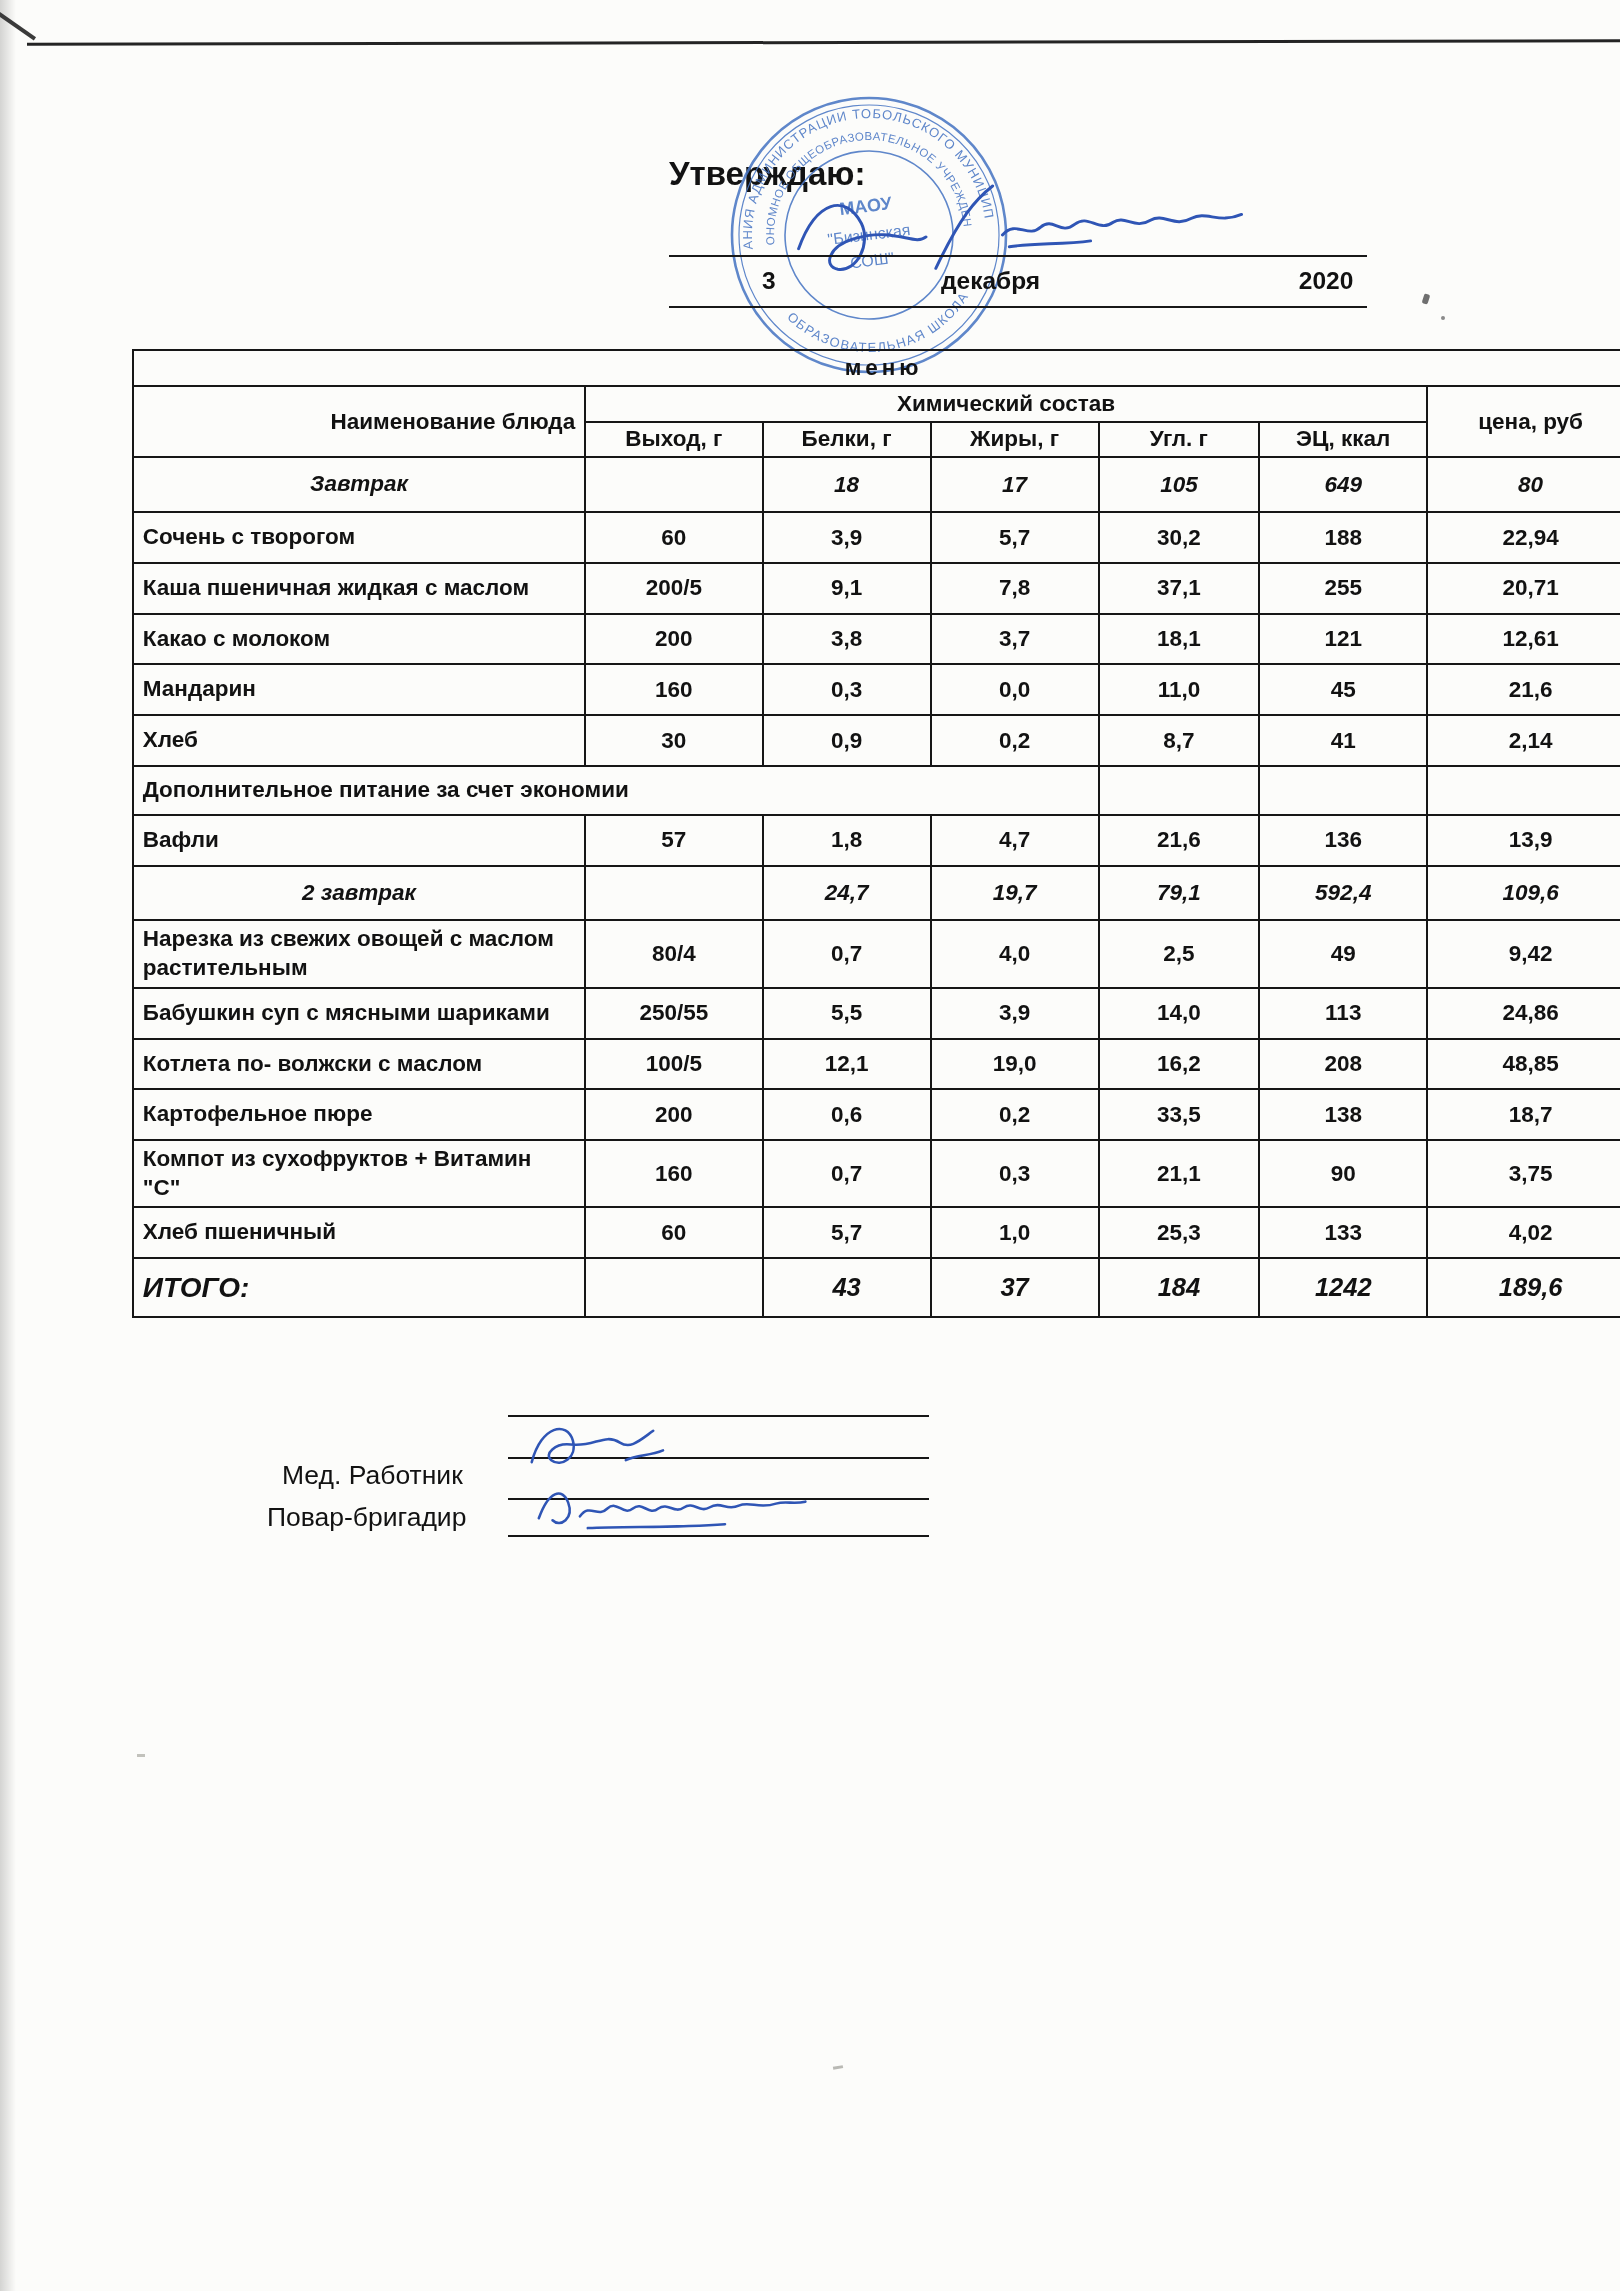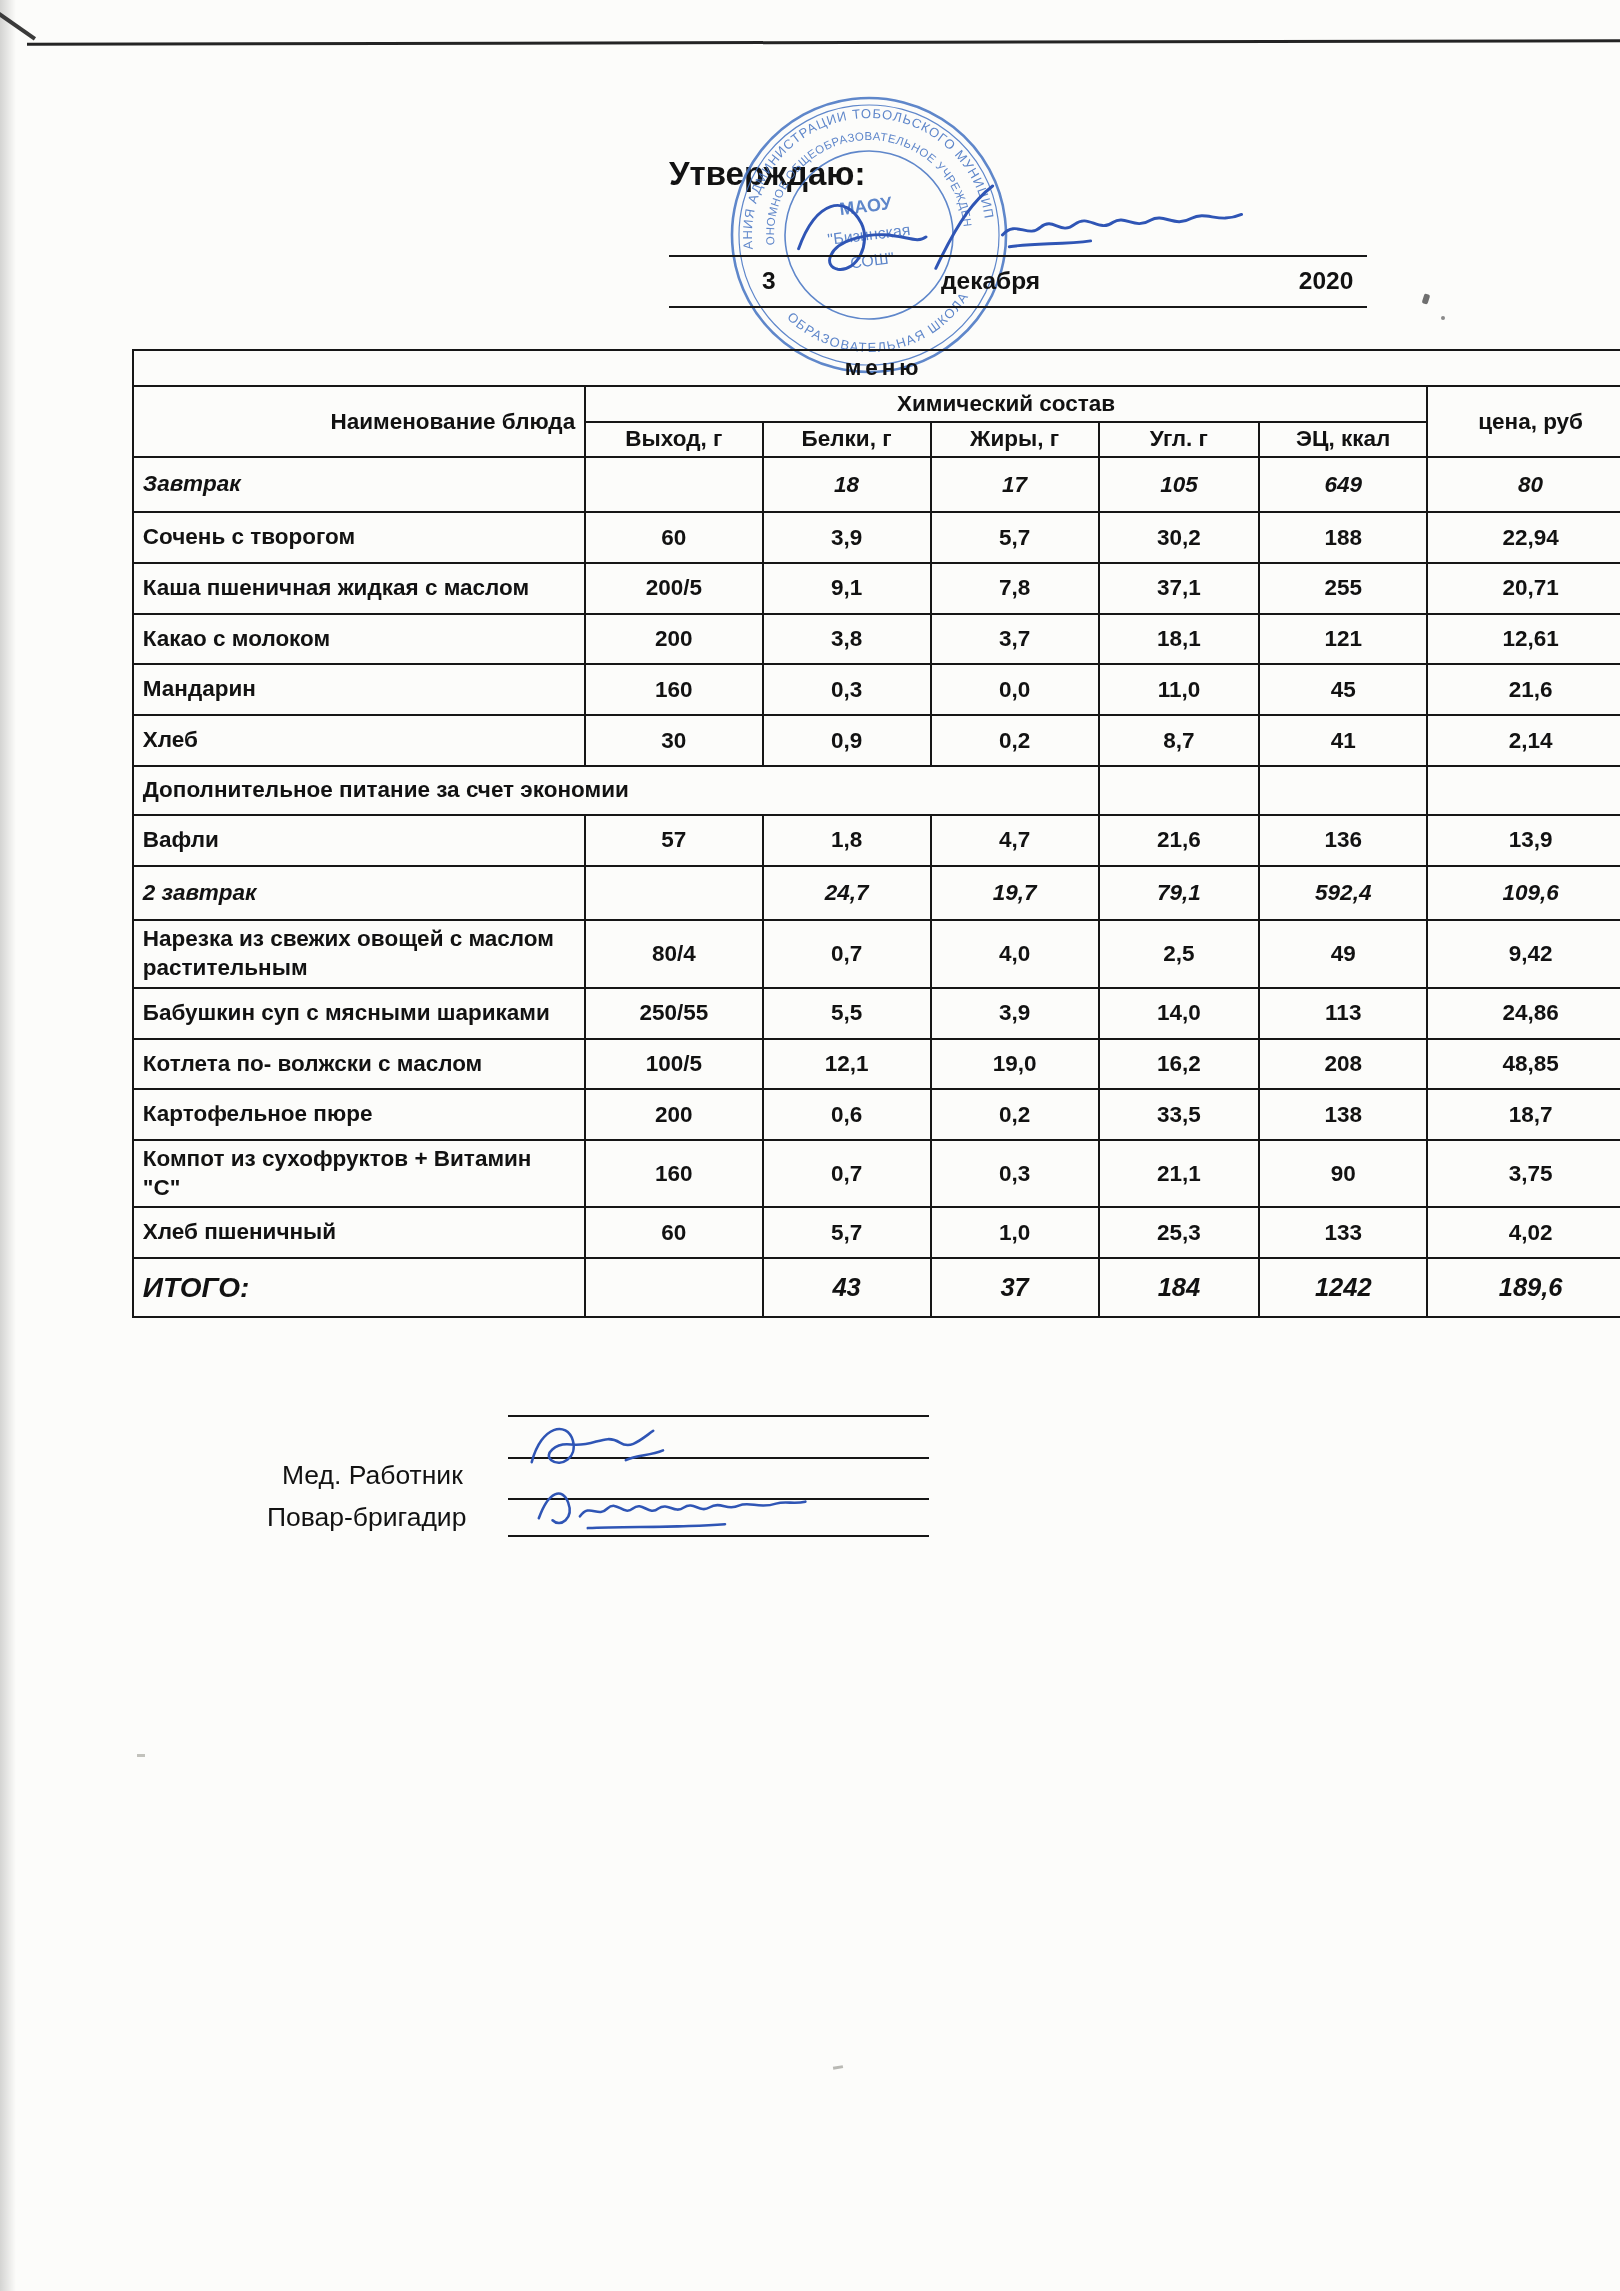--- a/index.html
+++ b/index.html
@@ -51,21 +51,21 @@
   }
   .t-title{font-size:49px;letter-spacing:3.9px;text-align:center;padding:13.7px 0 19.6px 0;}
   .h-name{font-size:23.5px;text-align:right;}
   .h-chem{font-size:19.6px;text-align:center;padding:2.9px;}
   .h-sub{font-size:18.6px;text-align:center;padding:5.9px 2px;}
   .h-price{font-size:23.5px;text-align:center;margin-top:32px;}
   td.name{text-align:left;line-height:1.28;}
   td.val{text-align:center;}
   .row-item td{height:41px;}
   .row-section td{height:45px;font-style:italic;font-size:25.5px;}
-  .row-section td.name{}
+  .row-section td.name{text-align:center;}
   .row-band td{height:39px;}
   td.band-cell{text-align:left;font-size:22.5px;}
   .row-total td{height:49px;font-style:italic;}
   .row-total td.name{font-size:28px;text-align:left;}
   .row-total td.val{font-size:25.5px;}
 
   
   .bline{position:absolute;left:508px;width:421px;border-top:2.9px solid #161616;}
   .bline1{top:1415px;}
   .bline2{top:1457px;}

